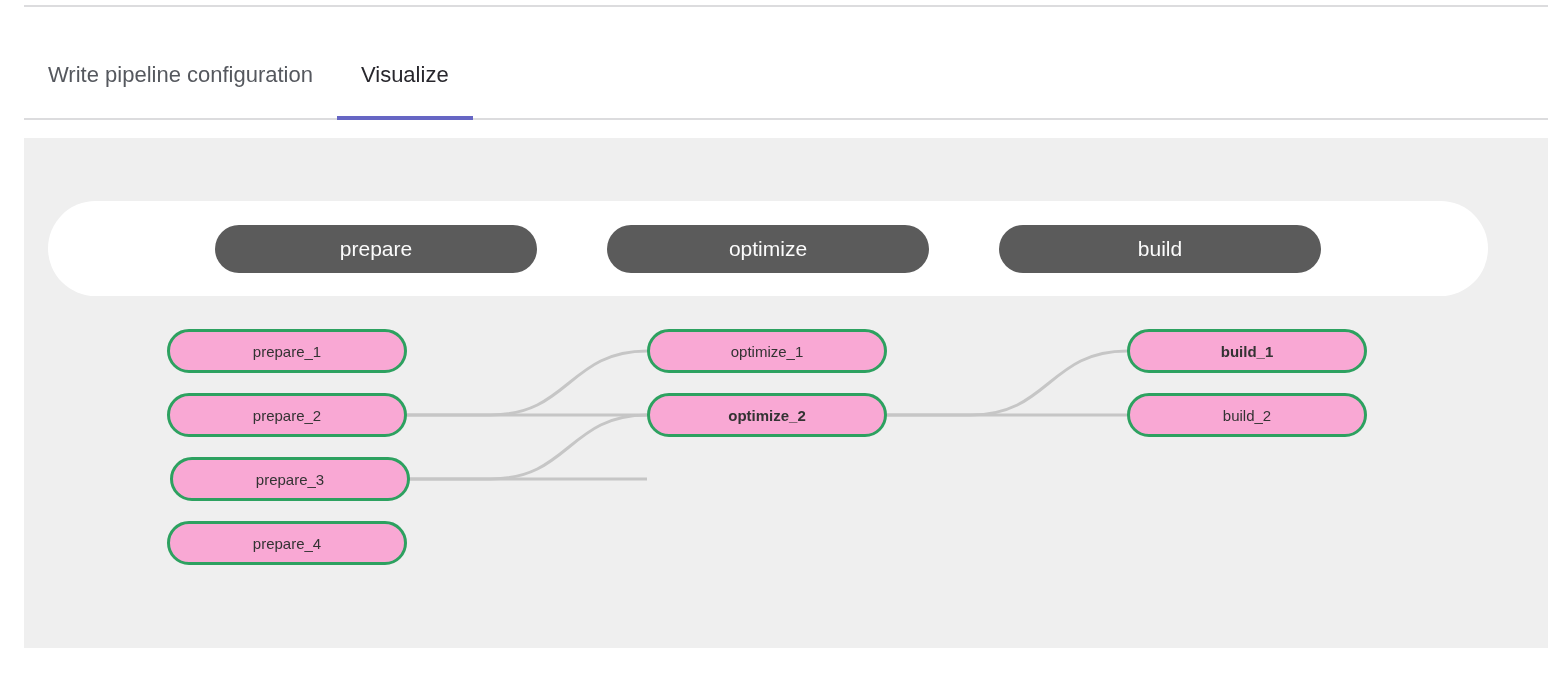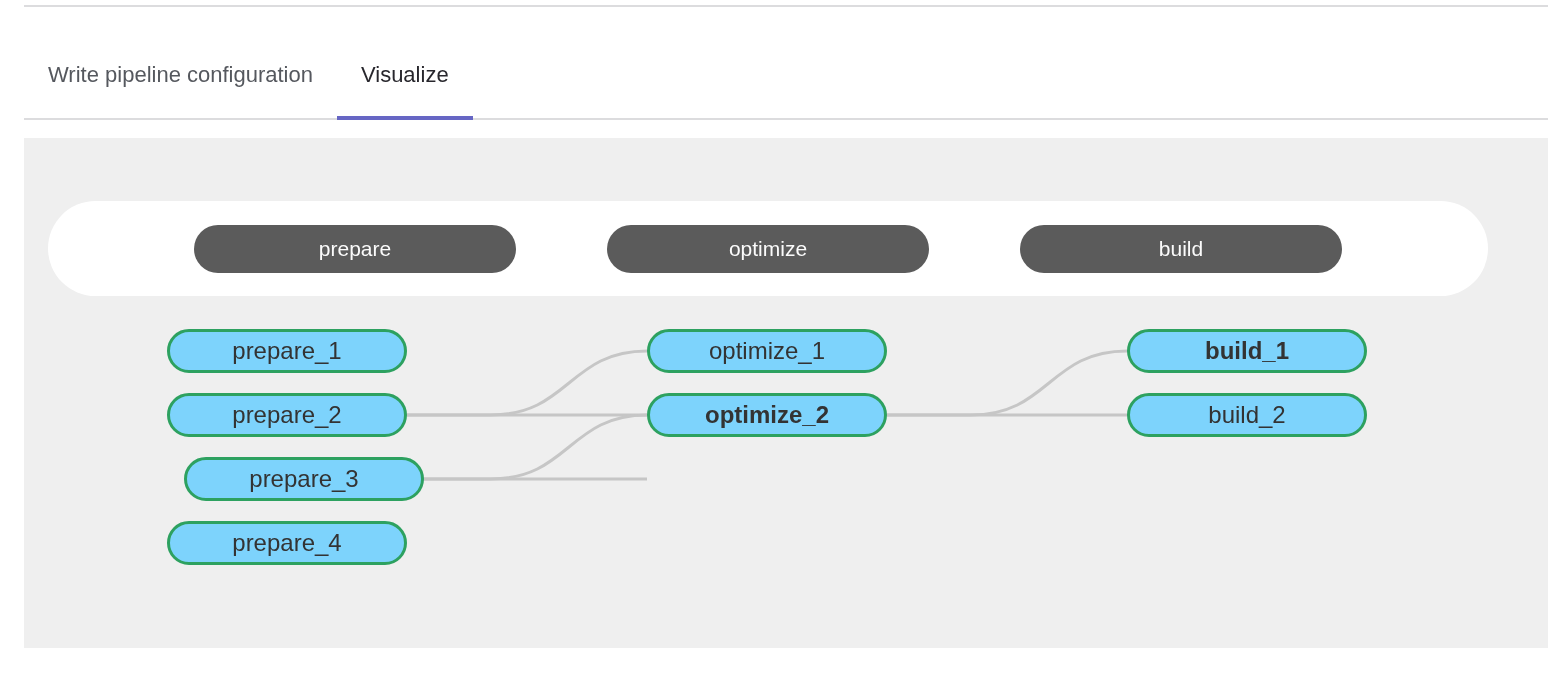--- a/index.html
+++ b/index.html
@@ -76,46 +76,46 @@
   }
   .stages-bar {
     position: absolute;
     left: 24px; top: 63px;
     width: 1440px; height: 95px;
     background: #ffffff;
     border-radius: 48px;
     display: flex;
     align-items: center;
     justify-content: center;
-    gap: 91px;
+    gap: 70px;
     z-index: 1;
   }
   .stage-pill {
     width: 322px; height: 48px;
     border-radius: 24px;
     background: var(--stage-bg);
     color: var(--stage-text);
     font-size: 21px;
     display: flex;
     align-items: center;
     justify-content: center;
   }
   .jobs-layer {
     position: absolute;
     inset: 0;
     z-index: 2;
   }
   .job-pill {
     position: absolute;
     width: 240px; height: 44px;
-    background: #7dd3fc;
+    background: #f9a8d4;
     border: 3px solid var(--green);
     border-radius: 22px;
     color: var(--job-text);
-    font-size: 24px;
+    font-size: 15px;
     display: flex;
     align-items: center;
     justify-content: center;
     cursor: pointer;
   }
 </style>
 </head>
 <body>
 
 <div class="page">
@@ -141,21 +141,21 @@
         <path d="M863 277 H1103"></path>
       </svg>
     <div class="stages-bar" id="stages-bar">
         <div class="stage-pill">prepare</div>
         <div class="stage-pill">optimize</div>
         <div class="stage-pill">build</div>
       </div>
     <div class="jobs-layer" id="jobs-layer">
         <div class="job-pill" style="left: 143px; top: 191px;">prepare_1</div>
         <div class="job-pill" style="left: 143px; top: 255px;">prepare_2</div>
-        <div class="job-pill" style="left: 160px; top: 319px;">prepare_3</div>
+        <div class="job-pill" style="left: 146px; top: 319px;">prepare_3</div>
         <div class="job-pill" style="left: 143px; top: 383px;">prepare_4</div>
         <div class="job-pill" style="left: 623px; top: 191px;">optimize_1</div>
         <div class="job-pill" style="left: 623px; top: 255px; font-weight: bold;">optimize_2</div>
         <div class="job-pill" style="left: 1103px; top: 191px; font-weight: bold;">build_1</div>
         <div class="job-pill" style="left: 1103px; top: 255px;">build_2</div>
       </div>
   </div>
 
 </div>
 

